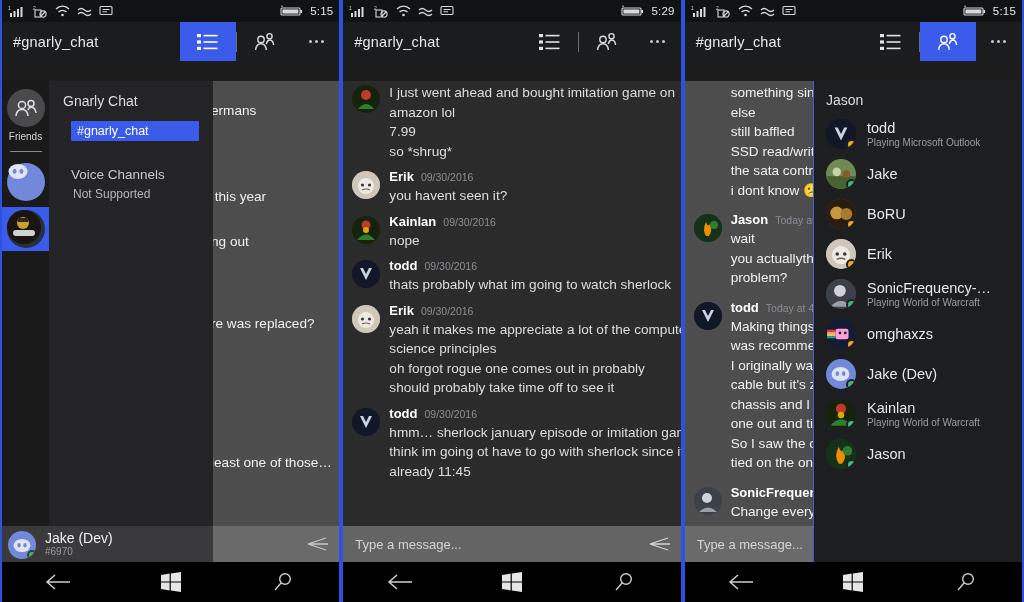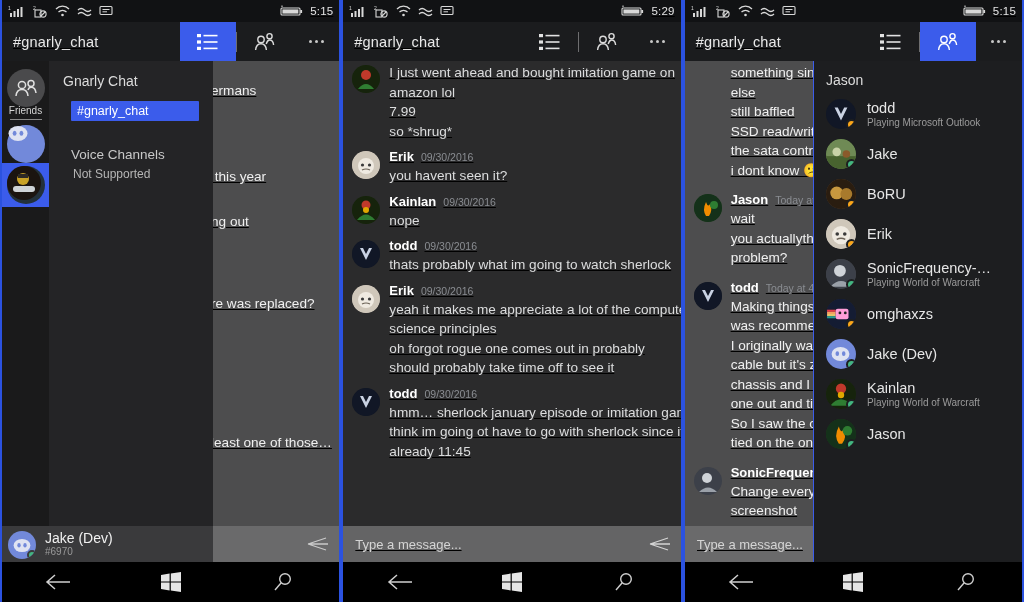--- a/index.html
+++ b/index.html
@@ -11,21 +11,20 @@
   }
   .screens { display:flex; width:1024px; height:602px; }
   .panel {
     width:341.33px; height:602px;
     position:relative;
     border-left:2px solid #2b52e0;
     border-right:2px solid #2b52e0;
     background:#1c1c1c;
     display:flex; flex-direction:column;
     overflow:hidden;
-    text-decoration:underline;
   }
   .panel:first-child { border-left:2px solid #2b52e0; }
 
   
   .statusbar {
     height:22px; background:#111214;
     display:flex; align-items:center; justify-content:space-between;
     padding:0 6px; flex:none;
   }
   .sb-left { display:flex; align-items:center; gap:7px; }
@@ -45,21 +44,21 @@
   .hbtn {
     width:56px; display:flex; align-items:center; justify-content:center;
   }
   .hbtn.active { background:#3b5ceb; }
   .hsep { width:1px; display:flex; align-items:center; justify-content:center; }
   .hsep i { display:block; width:1px; height:20px; background:#6e6e70; }
   .hdots { width:46px; display:flex; align-items:center; justify-content:center; gap:3px; }
   .hdots b { width:3px; height:3px; border-radius:50%; background:#c8c8c8; display:block; }
 
   
-  .body { flex:1; position:relative; display:flex; overflow:hidden; }
+  .body { flex:1; position:relative; display:flex; overflow:hidden;margin-top:20px; }
 
   
   .chat { flex:1; display:flex; flex-direction:column; overflow:hidden; background:#2b2b2c; }
   .chat.dim { background:#4d4d4e; }
   .msgs { flex:1; overflow:hidden; padding:0 0 2px 0; position:relative; }
   .msg { display:flex; padding:6px 10px 2px 9px; }
   .avatar {
     width:28px; height:28px; border-radius:50%; flex:none; margin-right:9px;
     margin-top:2px; background:#555; position:relative; overflow:hidden;
   }
@@ -93,21 +92,21 @@
   }
   .composer input::placeholder { color:#d4d4d4; }
 
   
   .leftnav {
     position:absolute; top:0; left:0; bottom:0; width:211px;
     display:flex; z-index:5;
   }
   .guilds {
     width:47px; background:#1a1a1b; padding-top:8px; flex:none;
-    display:flex; flex-direction:column; align-items:center; 
+    display:flex; flex-direction:column; align-items:center; gap:6px;
   }
   .guild { width:38px; height:38px; border-radius:50%; position:relative; }
   .guild.friends { background:#4a4a4c; }
   .friendlabel { color:#d4d4d4; font-size:10px; margin-top:-2px; }
   .friendline { width:32px; height:1px; background:#8a8a8a; margin:3px 0 5px; }
   .guildsel {
     width:47px; padding:3px 0; background:#3b5ceb;
     display:flex; justify-content:center;
   }
   .channels { flex:1; background:#242426; padding:10px 0 0 0; }

